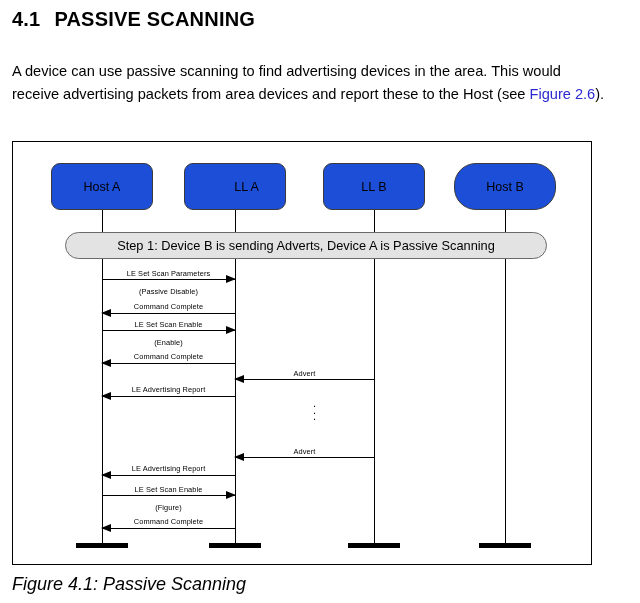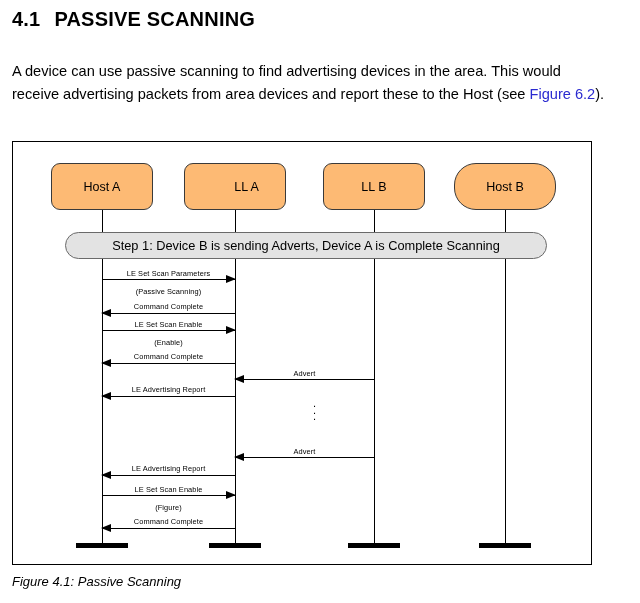--- a/index.html
+++ b/index.html
@@ -56,21 +56,21 @@
     background: #fff;
   }
 
   
   .lifeline-box {
     position: absolute;
     width: 102px;
     height: 47px;
     border: 1.6px solid #3a3a3a;
     border-radius: 9px;
-    background: #fdba74;
+    background: #1d4ed8;
     box-sizing: border-box;
     display: flex;
     align-items: center;
     justify-content: center;
     font-size: 12.5px;
     color: #000;
   }
 
   .lifeline {
     position: absolute;
@@ -147,34 +147,34 @@
     letter-spacing: 0;
     z-index: 2;
   }
   #ellipsis span { display: block; }
 
   
   #figure-caption {
     position: absolute;
     left: 12px;
     top: 574px;
-    font-size: 13px;
+    font-size: 18px;
     font-style: italic;
     color: #000;
     white-space: nowrap;
   }
 </style>
 </head>
 <body>
 
 <div id="section-heading">
   <span class="num">4.1</span><span>PASSIVE SCANNING</span>
 </div>
 
-<p id="body-paragraph"><span>A device can use passive scanning to find advertising devices in the area. This would receive advertising packets from area devices and report these to the Host (see </span><span class="figref">Figure 6.2</span><span>).</span></p>
+<p id="body-paragraph"><span>A device can use passive scanning to find advertising devices in the area. This would receive advertising packets from area devices and report these to the Host (see </span><span class="figref">Figure 2.6</span><span>).</span></p>
 
 <div id="figure-frame">
 
   <div class="lifeline" style="left:88.5px;  top:68px; height:336px;"></div>
   <div class="lifeline" style="left:221.5px; top:68px; height:336px;"></div>
   <div class="lifeline" style="left:360.5px; top:68px; height:336px;"></div>
   <div class="lifeline" style="left:491.5px; top:68px; height:336px;"></div>
 
   <div class="lifeline-box" style="left:38px;  top:21px;">
     <span>Host A</span>
@@ -183,29 +183,29 @@
     <span>LL A</span>
   </div>
   <div class="lifeline-box" style="left:310px; top:21px;">
     <span>LL B</span>
   </div>
   <div class="lifeline-box" style="left:441px; top:21px;border-radius:22px;">
     <span>Host B</span>
   </div>
 
   <div id="step-banner">
-    <span>Step 1: Device B is sending Adverts, Device A is Complete Scanning</span>
+    <span>Step 1: Device B is sending Adverts, Device A is Passive Scanning</span>
   </div>
 
   <div class="msg-label" style="left:89px; top:127px; width:133px;">LE Set Scan Parameters</div>
   <div class="msg to-right" style="left:89px; top:137px; width:133px;">
     <span class="head"></span>
   </div>
 
-  <div class="msg-label" style="left:89px; top:145px; width:133px;">(Passive Scanning)</div>
+  <div class="msg-label" style="left:89px; top:145px; width:133px;">(Passive Disable)</div>
 
   <div class="msg-label" style="left:89px; top:160px; width:133px;">Command Complete</div>
   <div class="msg to-left" style="left:89px; top:171px; width:133px;">
     <span class="head"></span>
   </div>
 
   <div class="msg-label" style="left:89px; top:178px; width:133px;">LE Set Scan Enable</div>
   <div class="msg to-right" style="left:89px; top:188px; width:133px;">
     <span class="head"></span>
   </div>

